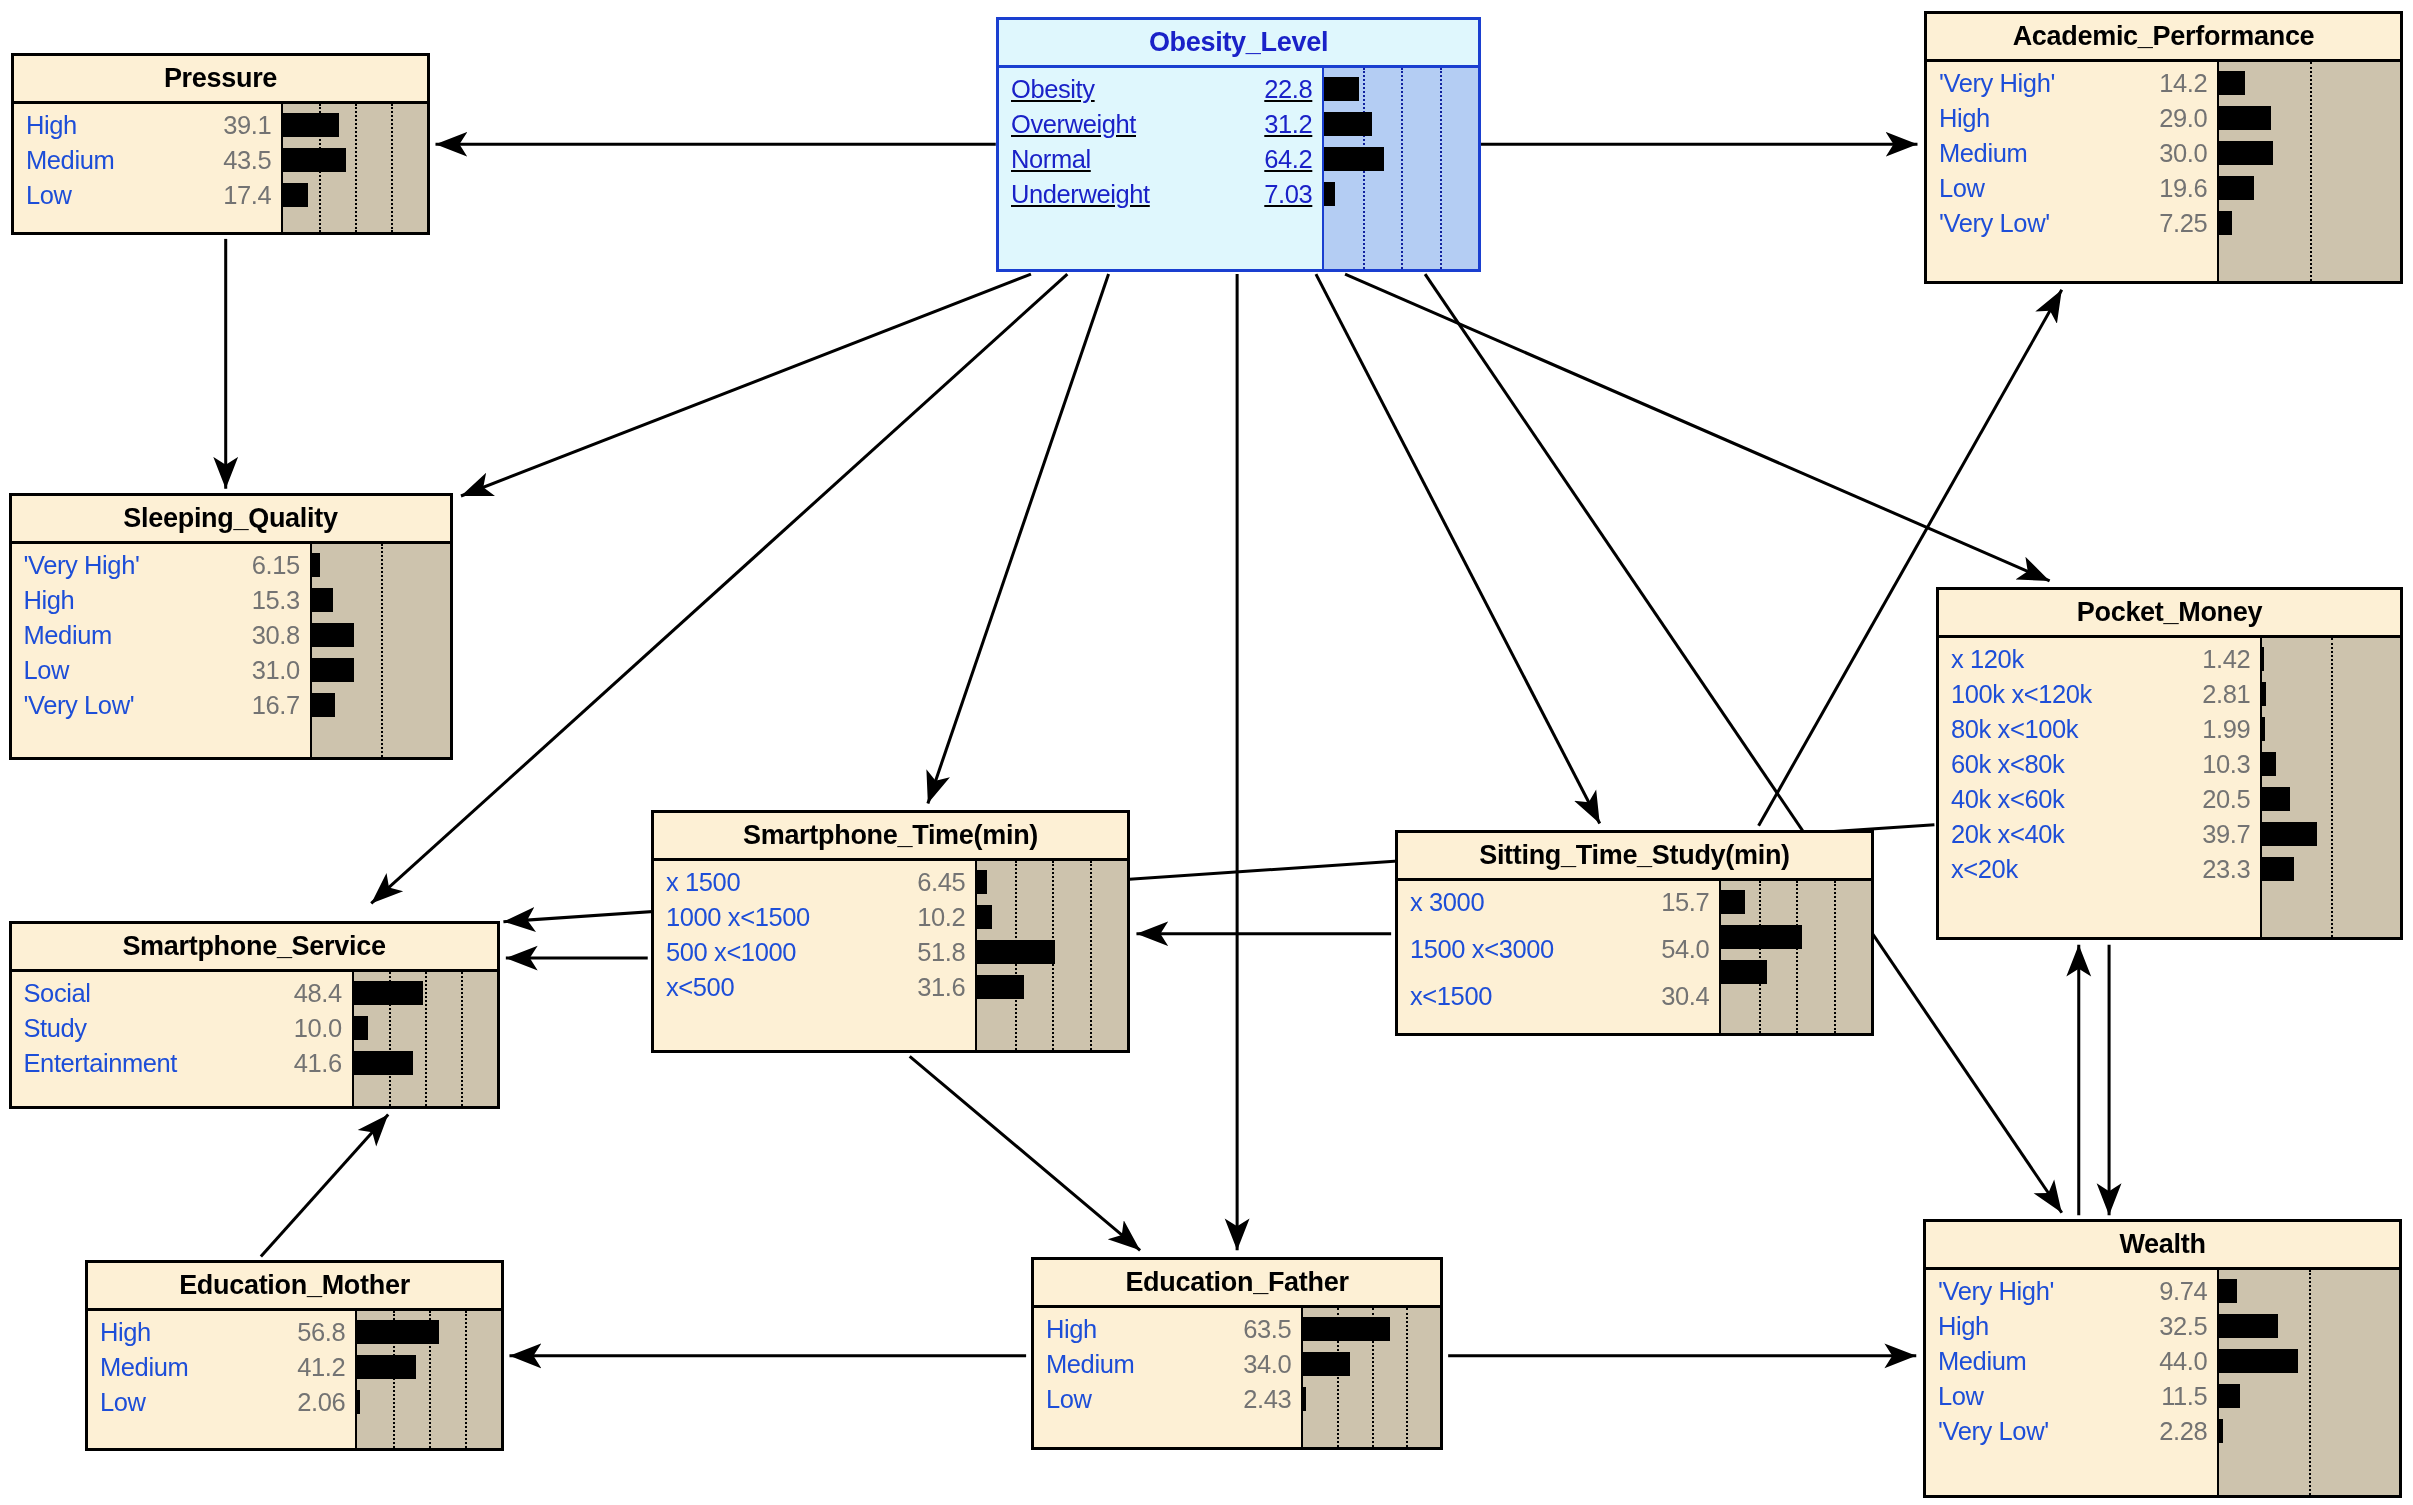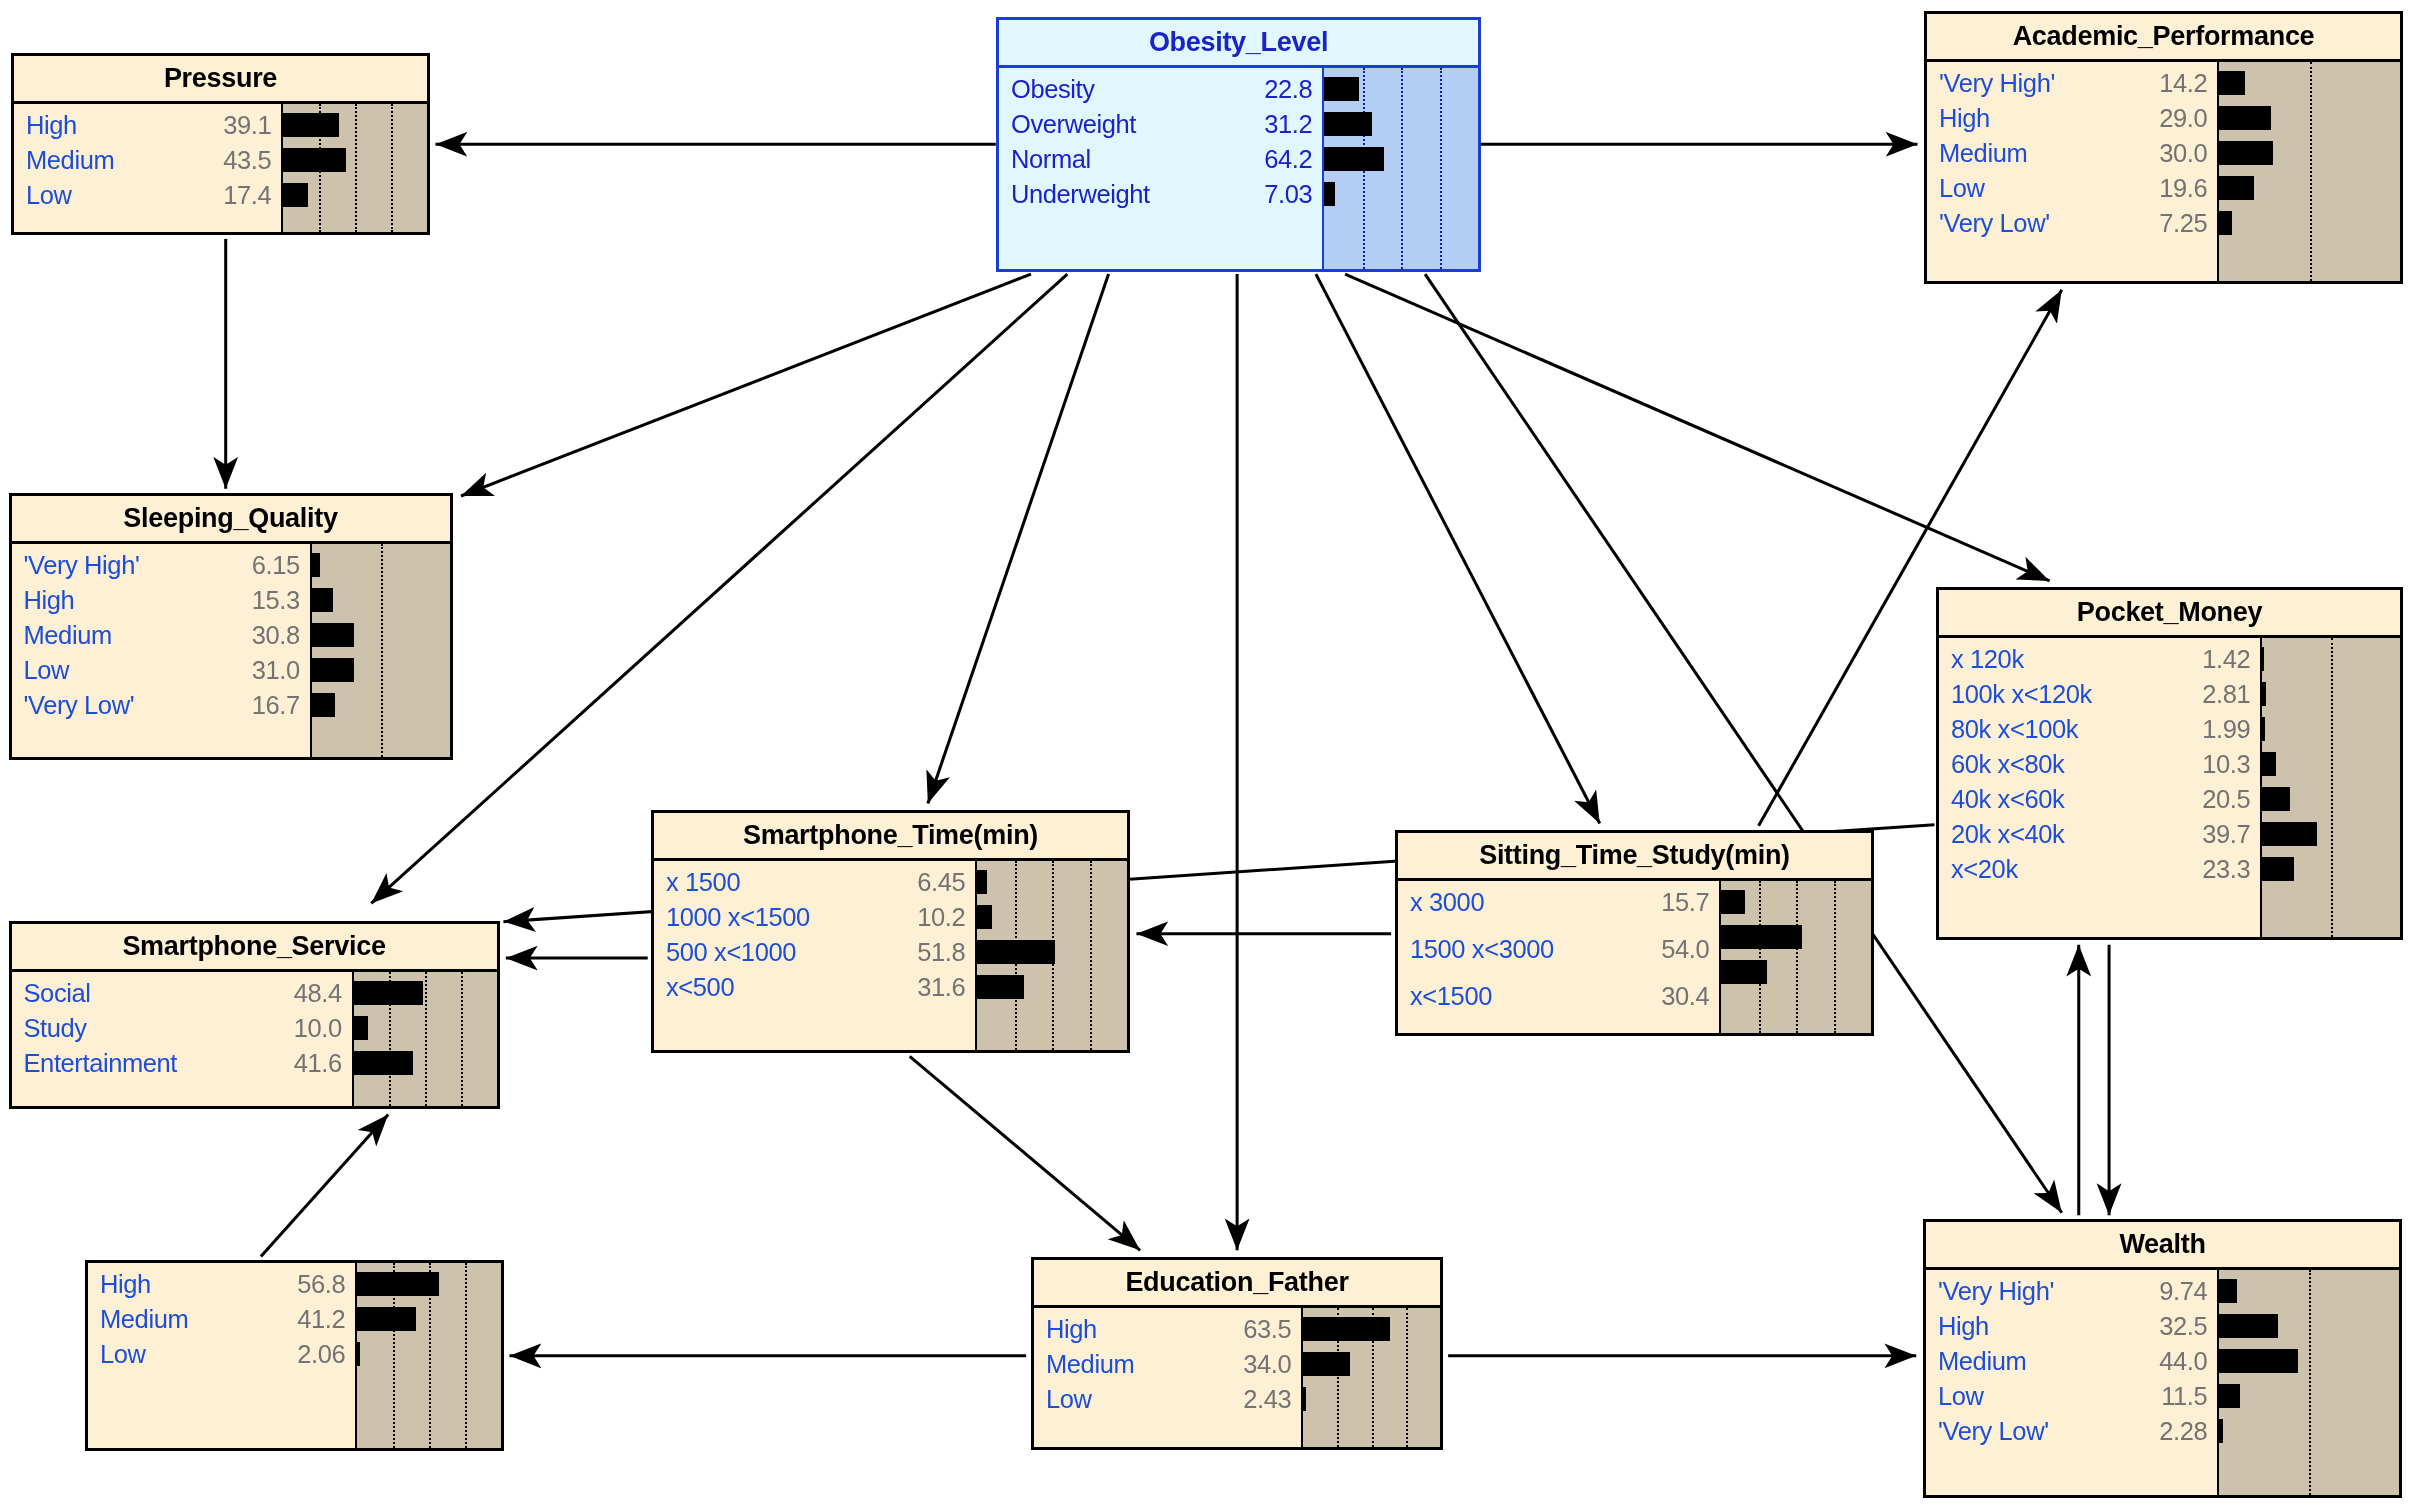--- a/index.html
+++ b/index.html
@@ -50,21 +50,21 @@
     background: #dff7fd;
     color: #1a22c8;
     border-bottom-color: #1a3fd0;
   }
   .node-body {
     display: flex;
     flex-direction: row;
     flex: 1 1 auto;
     background: #fdf0d5;
   }
-  .node.selected .node-body { background: #dff7fd; }
+  .node.selected .node-body { background: #dff7fd; text-decoration: underline; }
   .labels-col {
     display: flex;
     flex-direction: column;
     justify-content: flex-start;
     padding: 3.6px 0 3.6px 0;
     background: #fdf0d5;
     flex: 0 0 auto;
   }
   .node.selected .labels-col { background: #dff7fd; }
   .row {
@@ -478,20 +478,21 @@
             <div class="barrow">
               <div class="bar" style="width: 10%;"></div>
             </div>
             <div class="barrow">
               <div class="bar" style="width: 41.6%;"></div>
             </div>
           </div>
         </div>
       </div>
       <div class="node" style="left: 85px; top: 1260px; width: 419px; height: 191px;">
+        <div class="node-title">Education_Mother</div>
         <div class="node-body">
           <div class="labels-col" style="width: 267px;">
             <div class="row">
               <span class="state">High</span>
               <span class="val">56.8</span>
             </div>
             <div class="row">
               <span class="state">Medium</span>
               <span class="val">41.2</span>
             </div>

